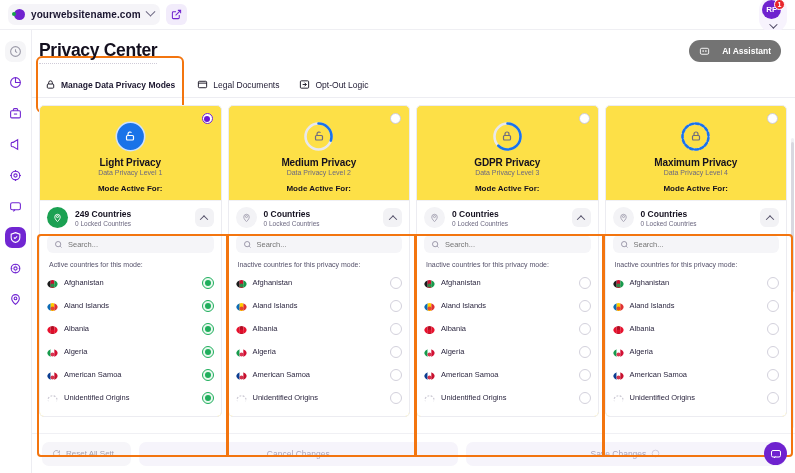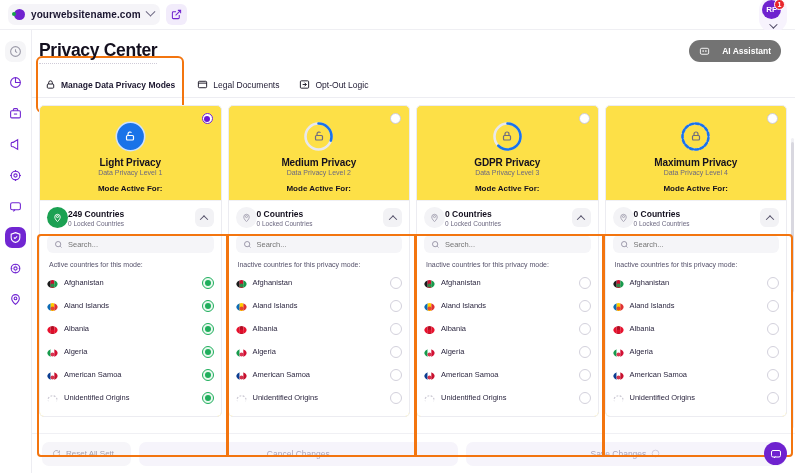--- a/index.html
+++ b/index.html
@@ -165,21 +165,21 @@
   }
   .card-level { text-align:center; font-size: 7px; color: #6c6880; margin-top: 1px; }
   .mode-active {
     text-align:center; font-size: 8px; font-weight: 700; color: #14101f;
     margin: 8px 0 7px 0;
   }
   .card-body {
     background: #ffffff; border-top: 1px solid #f0f0f4;
     padding: 6px 7px 7px 7px;
   }
-  .counts-row { display: flex; align-items: center; gap: 0; }
+  .counts-row { display: flex; align-items: center; gap: 7px; }
   .count-ic {
     width: 21px; height: 21px; border-radius: 50%;
     display: flex; align-items: center; justify-content: center; flex: none;
   }
   .count-ic.green { background: #1ba152; color: #fff; }
   .count-ic.grey { background: #f3f3f6; color: #a3a0b0; }
   .count-ic svg { width: 11px; height: 11px; }
   .count-main { font-size: 8.5px; font-weight: 700; color: #14101f; }
   .count-sub { font-size: 6.5px; color: #6c6880; margin-top: 1px; }
   .collapse-btn {

